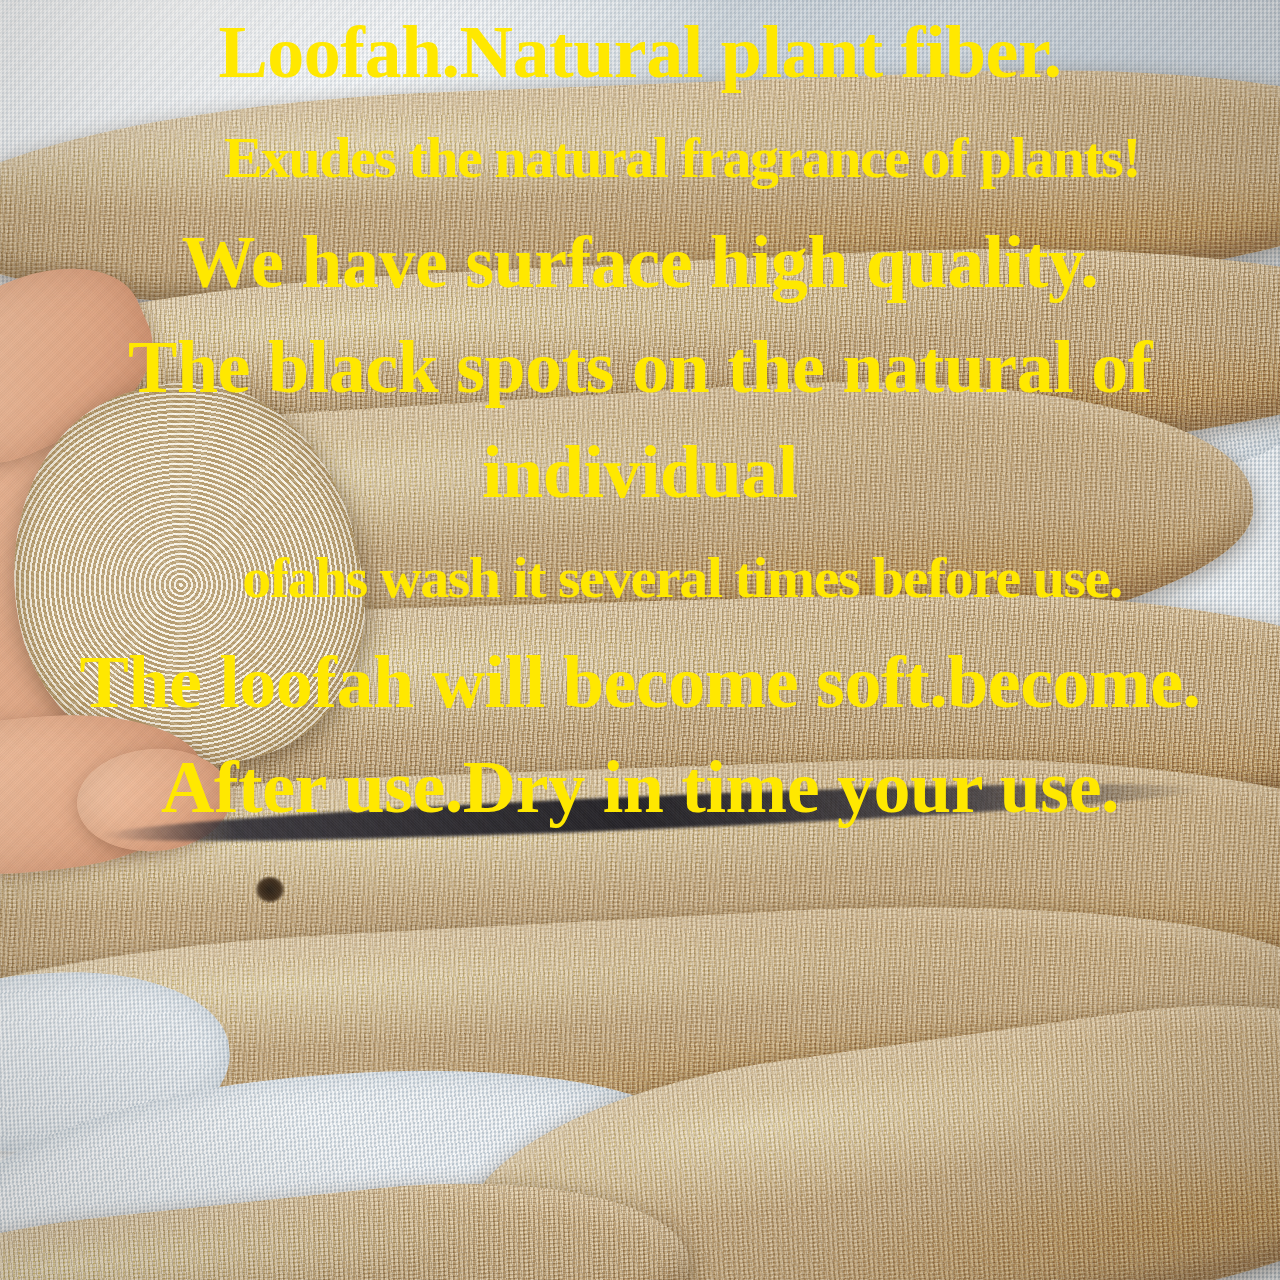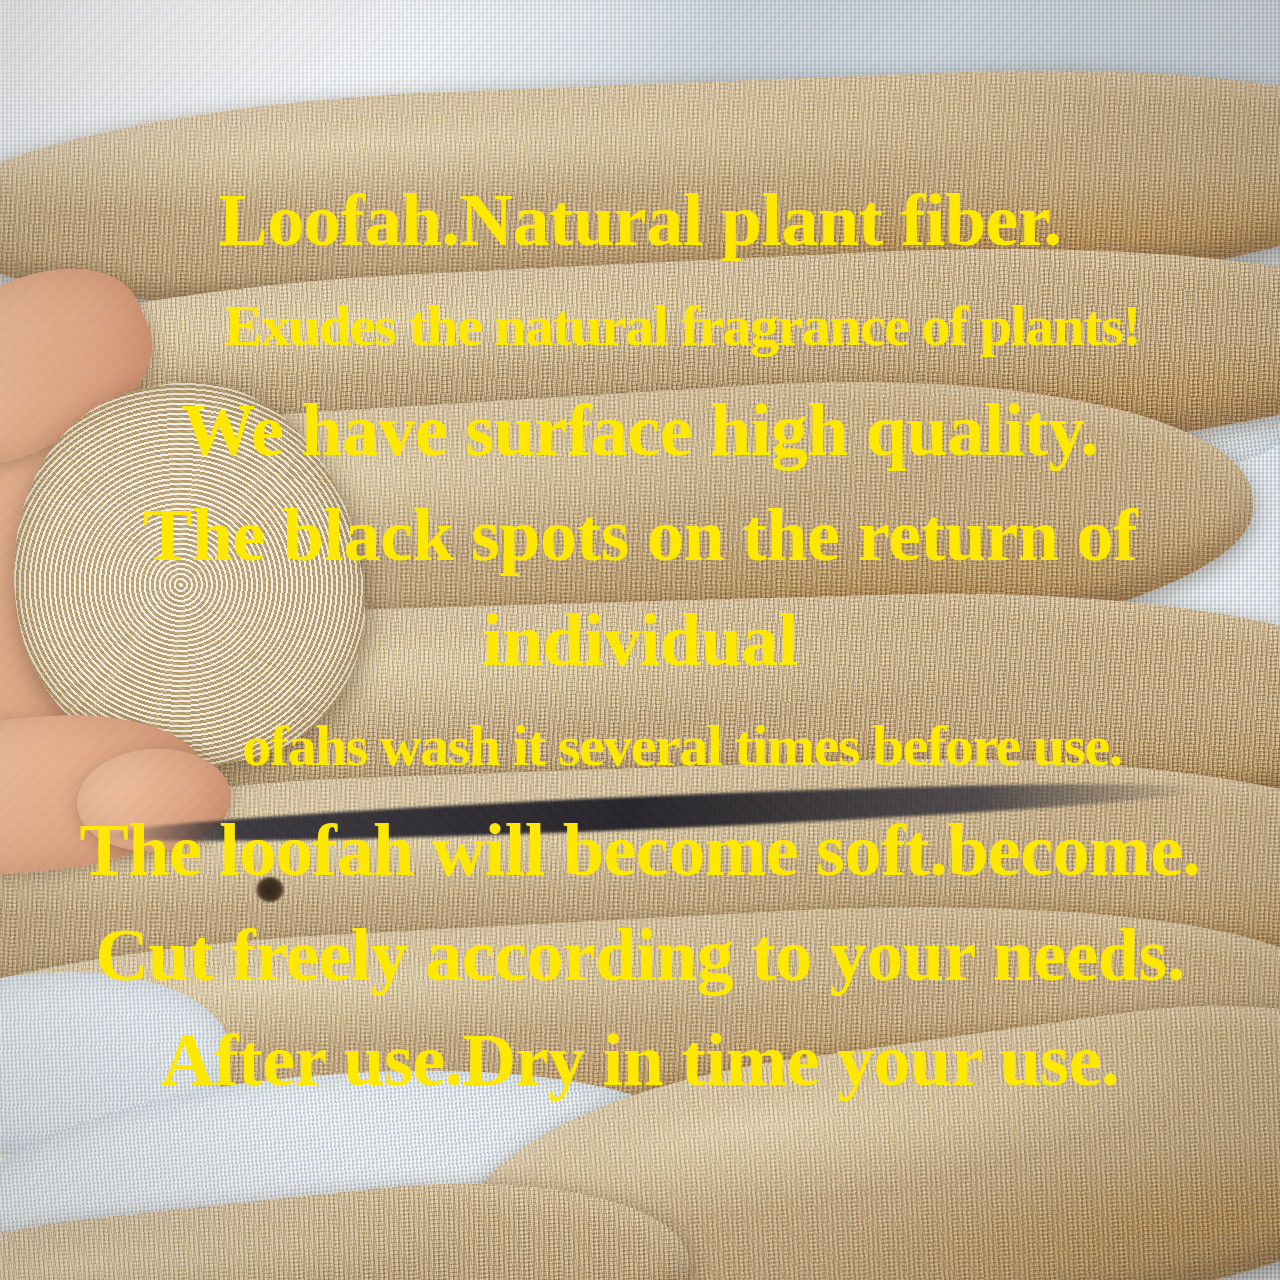--- a/index.html
+++ b/index.html
@@ -144,21 +144,21 @@
   }
   #photo-vignette{
     position:absolute;inset:0;pointer-events:none;
     background:radial-gradient(ellipse 85% 85% at 50% 48%, transparent 55%, rgba(40,34,26,.22) 100%);
   }
 
   
   #caption-block{
     position:absolute;left:0;top:0;width:1280px;height:1280px;
     display:flex;flex-direction:column;justify-content:flex-start;
-    padding-top:168px;box-sizing:border-box;
+    box-sizing:border-box;
   }
   .caption-line{
     width:1280px;
     text-align:center;
     color:#ffe800;
     font-family:"Liberation Serif",serif;
     font-weight:bold;
     font-size:74px;
     line-height:105px;
     letter-spacing:-.5px;
@@ -202,21 +202,20 @@
     <div class="loofah" id="loofah-band-8"></div>
 
     <div id="photo-grain"></div>
     <div id="photo-vignette"></div>
   </div>
 
   <div id="caption-block">
     <div class="caption-line">Loofah.Natural plant fiber.</div>
     <div class="caption-line wide">Exudes the natural fragrance of plants!</div>
     <div class="caption-line">We have surface high quality.</div>
-    <div class="caption-line">The black spots on the return of</div>
+    <div class="caption-line">The black spots on the natural of</div>
     <div class="caption-line">individual</div>
     <div class="caption-line wide">ofahs wash it several times before use.</div>
     <div class="caption-line">The loofah will become soft.become.</div>
-    <div class="caption-line">Cut freely according to your needs.</div>
     <div class="caption-line">After use.Dry in time your use.</div>
   </div>
 
 </div>
 
 </body></html>

